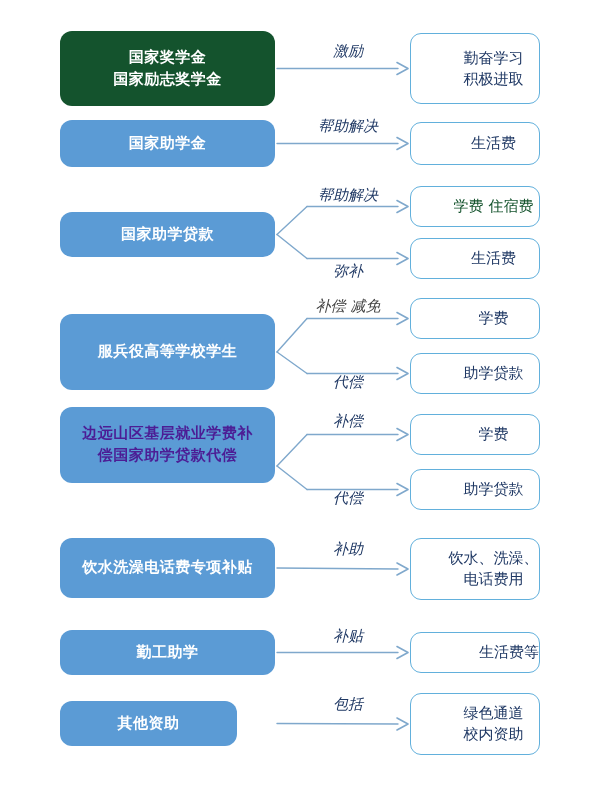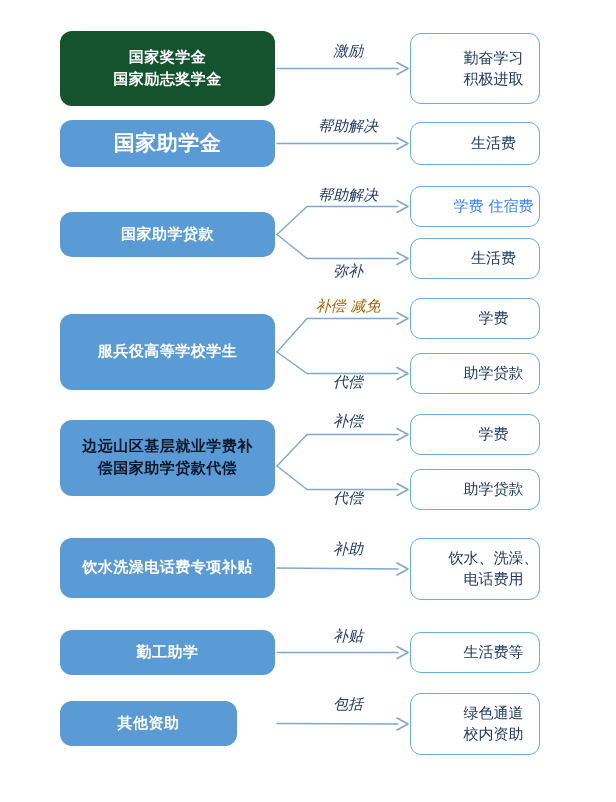--- a/index.html
+++ b/index.html
@@ -108,50 +108,50 @@
   <div id="nodes">
       <div class="src-box" style="left: 60px; top: 31px; width: 215px; height: 75px; font-size: 15px; background: #14532d; color: rgb(255, 255, 255);">
         <span class="line">国家奖学金</span>
         <span class="line">国家励志奖学金</span>
       </div>
       <div class="dst-box" style="left: 410px; top: 33px; width: 130px; height: 71px; font-size: 15px; background: rgb(255, 255, 255); color: rgb(31, 56, 100); border-color: rgb(98, 176, 220);">
         <span class="line">勤奋学习</span>
         <span class="line">积极进取</span>
       </div>
       <div class="edge-label" style="left: 348px; top: 42px; font-size: 15px; color: rgb(31, 56, 100);">激励</div>
-      <div class="src-box" style="left: 60px; top: 120px; width: 215px; height: 47px; font-size: 21px; background: rgb(91, 155, 213); color: rgb(255, 255, 255);">
+      <div class="src-box" style="left: 60px; top: 120px; width: 215px; height: 47px; font-size: 15px; background: rgb(91, 155, 213); color: rgb(255, 255, 255);">
         <span class="line">国家助学金</span>
       </div>
       <div class="dst-box" style="left: 410px; top: 122px; width: 130px; height: 43px; font-size: 15px; background: rgb(255, 255, 255); color: rgb(31, 56, 100); border-color: rgb(98, 176, 220);">
         <span class="line">生活费</span>
       </div>
       <div class="edge-label" style="left: 348px; top: 117px; font-size: 15px; color: rgb(31, 56, 100);">帮助解决</div>
       <div class="src-box" style="left: 60px; top: 212px; width: 215px; height: 45px; font-size: 15px; background: rgb(91, 155, 213); color: rgb(255, 255, 255);">
         <span class="line">国家助学贷款</span>
       </div>
-      <div class="dst-box" style="left: 410px; top: 186px; width: 130px; height: 41px; font-size: 15px; background: rgb(255, 255, 255); color: #3b82f6; border-color: rgb(98, 176, 220);">
+      <div class="dst-box" style="left: 410px; top: 186px; width: 130px; height: 41px; font-size: 15px; background: rgb(255, 255, 255); color: #14532d; border-color: rgb(98, 176, 220);">
         <span class="line">学费 住宿费</span>
       </div>
       <div class="edge-label" style="left: 348px; top: 186px; font-size: 15px; color: rgb(31, 56, 100);">帮助解决</div>
       <div class="dst-box" style="left: 410px; top: 238px; width: 130px; height: 41px; font-size: 15px; background: rgb(255, 255, 255); color: rgb(31, 56, 100); border-color: rgb(98, 176, 220);">
         <span class="line">生活费</span>
       </div>
       <div class="edge-label" style="left: 348px; top: 262px; font-size: 15px; color: rgb(31, 56, 100);">弥补</div>
       <div class="src-box" style="left: 60px; top: 314px; width: 215px; height: 76px; font-size: 15px; background: rgb(91, 155, 213); color: rgb(255, 255, 255);">
         <span class="line">服兵役高等学校学生</span>
       </div>
       <div class="dst-box" style="left: 410px; top: 298px; width: 130px; height: 41px; font-size: 15px; background: rgb(255, 255, 255); color: rgb(31, 56, 100); border-color: rgb(98, 176, 220);">
         <span class="line">学费</span>
       </div>
-      <div class="edge-label" style="left: 348px; top: 297px; font-size: 15px; color: #a16207;">补偿 减免</div>
+      <div class="edge-label" style="left: 348px; top: 297px; font-size: 15px; color: #404040;">补偿 减免</div>
       <div class="dst-box" style="left: 410px; top: 353px; width: 130px; height: 41px; font-size: 15px; background: rgb(255, 255, 255); color: rgb(31, 56, 100); border-color: rgb(98, 176, 220);">
         <span class="line">助学贷款</span>
       </div>
       <div class="edge-label" style="left: 348px; top: 373px; font-size: 15px; color: rgb(31, 56, 100);">代偿</div>
-      <div class="src-box" style="left: 60px; top: 420px; width: 215px; height: 76px; font-size: 15px; background: rgb(91, 155, 213); color: #0f172a;">
+      <div class="src-box" style="left: 60px; top: 407px; width: 215px; height: 76px; font-size: 15px; background: rgb(91, 155, 213); color: #4c1d95;">
         <span class="line">边远山区基层就业学费补</span>
         <span class="line">偿国家助学贷款代偿</span>
       </div>
       <div class="dst-box" style="left: 410px; top: 414px; width: 130px; height: 41px; font-size: 15px; background: rgb(255, 255, 255); color: rgb(31, 56, 100); border-color: rgb(98, 176, 220);">
         <span class="line">学费</span>
       </div>
       <div class="edge-label" style="left: 348px; top: 412px; font-size: 15px; color: rgb(31, 56, 100);">补偿</div>
       <div class="dst-box" style="left: 410px; top: 469px; width: 130px; height: 41px; font-size: 15px; background: rgb(255, 255, 255); color: rgb(31, 56, 100); border-color: rgb(98, 176, 220);">
         <span class="line">助学贷款</span>
       </div>
@@ -160,21 +160,21 @@
         <span class="line">饮水洗澡电话费专项补贴</span>
       </div>
       <div class="dst-box" style="left: 410px; top: 538px; width: 130px; height: 62px; font-size: 15px; background: rgb(255, 255, 255); color: rgb(31, 56, 100); border-color: rgb(98, 176, 220);">
         <span class="line">饮水、洗澡、</span>
         <span class="line">电话费用</span>
       </div>
       <div class="edge-label" style="left: 348px; top: 540px; font-size: 15px; color: rgb(31, 56, 100);">补助</div>
       <div class="src-box" style="left: 60px; top: 630px; width: 215px; height: 45px; font-size: 15px; background: rgb(91, 155, 213); color: rgb(255, 255, 255);">
         <span class="line">勤工助学</span>
       </div>
-      <div class="dst-box" style="left: 410px; top: 632px; width: 130px; height: 41px; font-size: 15px; background: rgb(255, 255, 255); color: rgb(31, 56, 100); border-color: rgb(98, 176, 220);">
+      <div class="dst-box" style="left: 410px; top: 632px; width: 130px; height: 41px; font-size: 15px; background: rgb(255, 255, 255); color: rgb(31, 56, 100); border-color: rgb(98, 176, 220); align-items: flex-end;">
         <span class="line">生活费等</span>
       </div>
       <div class="edge-label" style="left: 348px; top: 627px; font-size: 15px; color: rgb(31, 56, 100);">补贴</div>
       <div class="src-box" style="left: 60px; top: 701px; width: 177px; height: 45px; font-size: 15px; background: rgb(91, 155, 213); color: rgb(255, 255, 255);">
         <span class="line">其他资助</span>
       </div>
       <div class="dst-box" style="left: 410px; top: 693px; width: 130px; height: 62px; font-size: 15px; background: rgb(255, 255, 255); color: rgb(31, 56, 100); border-color: rgb(98, 176, 220);">
         <span class="line">绿色通道</span>
         <span class="line">校内资助</span>
       </div>

